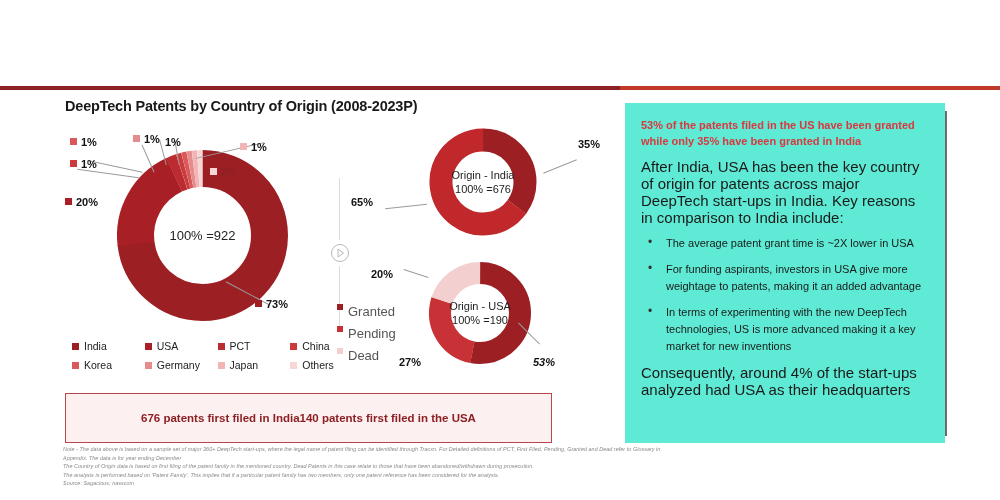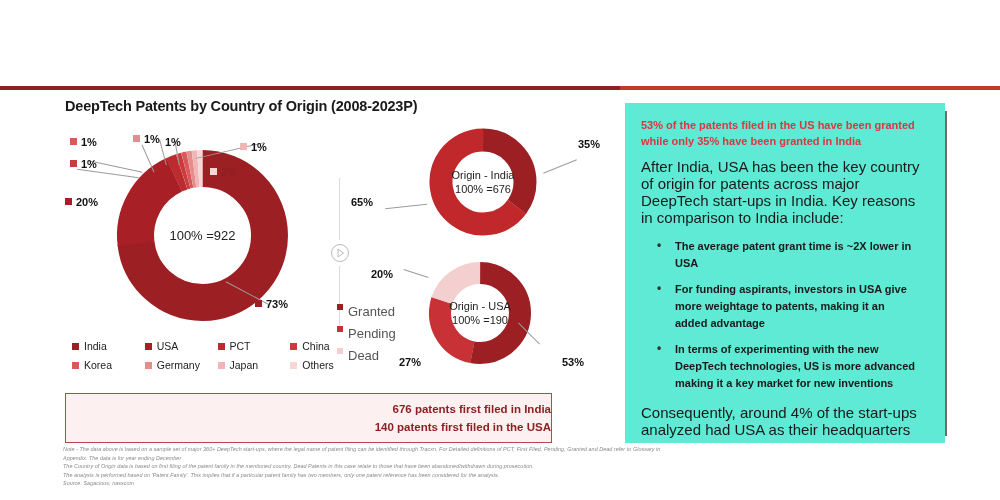--- a/index.html
+++ b/index.html
@@ -82,31 +82,31 @@
   .donut-usa{position:absolute;left:370px;top:140px;width:110px;height:110px;}
   .donut-lbl{
     position:absolute;width:100%;height:100%;left:0;top:0;
     display:flex;flex-direction:column;align-items:center;justify-content:center;
     font-size:11px;color:#222;line-height:14px;text-align:center;
   }
   
   .callout{
     position:absolute;left:10px;top:375px;width:485px;height:48px;
     background:#fdf0f0;border:1.5px solid #b8474b;
-    display:flex;flex-direction:column;align-items:flex-end;justify-content:center;
+    display:flex;flex-direction:row;align-items:center;justify-content:center;
   }
   .callout div{font-size:11.5px;font-weight:bold;color:#8d2024;line-height:18px;}
   
   .right-panel{
     position:absolute;left:570px;top:85px;width:320px;height:340px;
     background:#5eead4;padding:14px 16px 10px 16px;box-sizing:border-box;
   }
   .rp-head{font-size:11px;font-weight:bold;color:#d9383f;line-height:16px;margin-bottom:9px;}
   .rp-para{font-size:15px;color:#1a1a1a;line-height:17px;margin-bottom:9px;}
-  .rp-bullets{margin:12px;padding:0;list-style:none;font-weight:bold;}
+  .rp-bullets{margin:3px;padding:0;list-style:none;}
   .rp-bullets li{
     font-size:11px;color:#1a1a1a;line-height:17px;
     padding-left:22px;position:relative;margin-bottom:9px;
   }
   .rp-bullets li:before{
     content:"\2022";position:absolute;left:4px;top:-1px;font-size:12px;color:#333;
   }
   .rp-divider{position:absolute;right:-2px;top:8px;width:2px;height:325px;background:#6b6b6b;}
   
   .footnotes{
@@ -269,21 +269,21 @@
       </svg>
       <div class="donut-lbl">
         <span>Origin - USA</span>
         <span>100% =190</span>
       </div>
     </div>
     <div class="leader" style="left:348px;top:155px;width:26px;height:1px;transform:rotate(18deg);"></div>
     <div class="leader" style="left:459px;top:215px;width:30px;height:1px;transform:rotate(45deg);"></div>
     <div class="lbl" style="left:316px;top:150px;"><span>20%</span></div>
     <div class="lbl" style="left:344px;top:238px;"><span>27%</span></div>
-    <div class="lbl" style="left:507px;top:238px;"><span>53%</span></div>
+    <div class="lbl" style="left:478px;top:238px;font-style:italic;"><span>53%</span></div>
 
   </div>
 
   <div class="callout">
     <div>676 patents first filed in India</div>
     <div>140 patents first filed in the USA</div>
   </div>
 
   <div class="right-panel">
     <div class="rp-head">53% of the patents filed in the US have been granted while only 35% have been granted in India</div>

